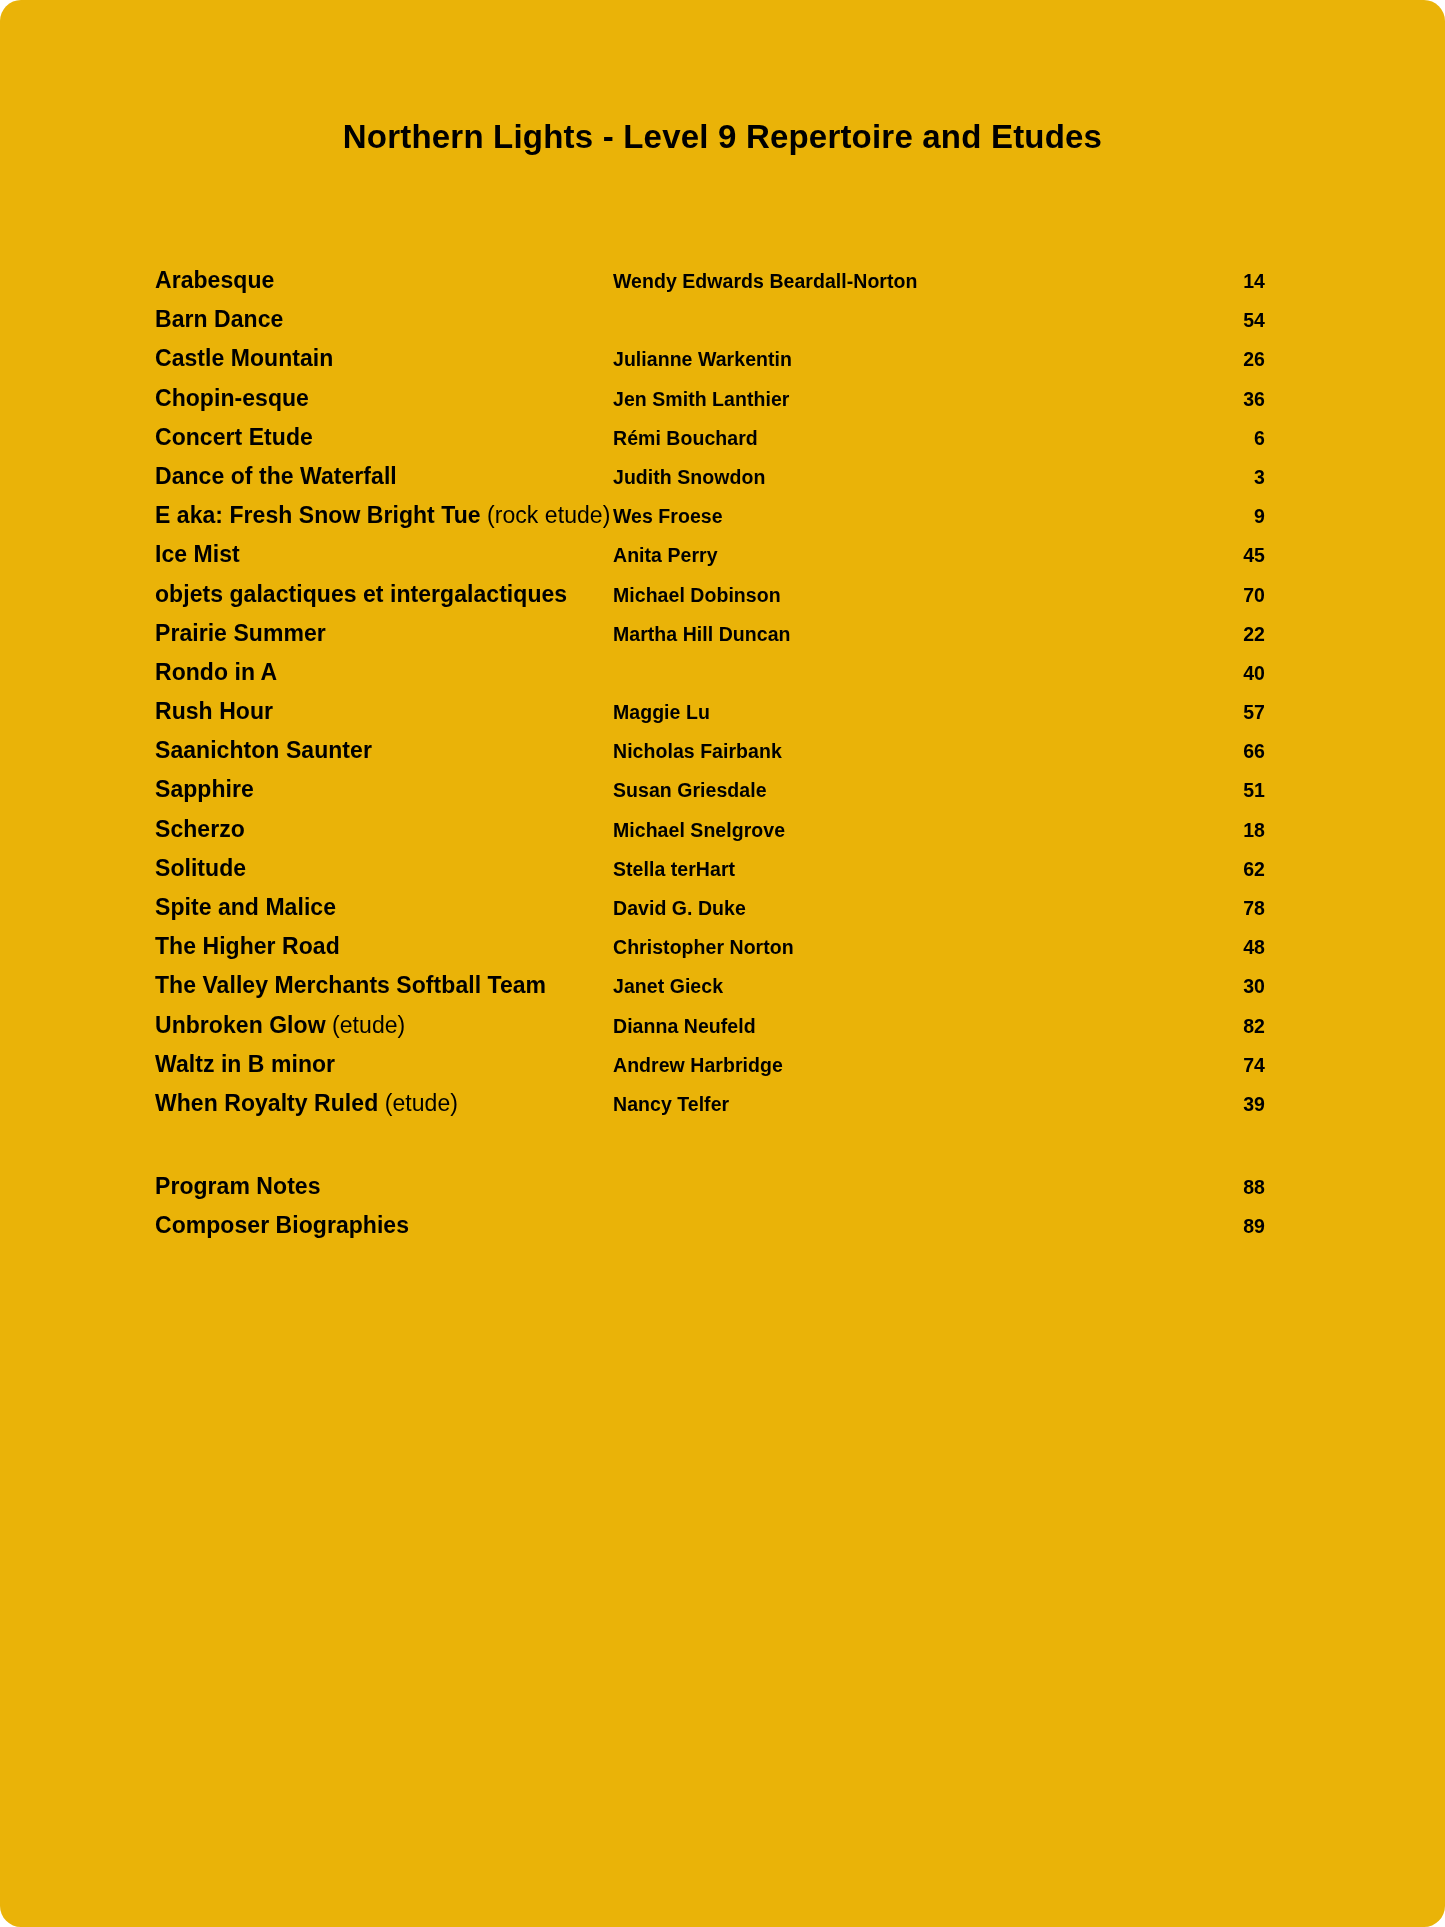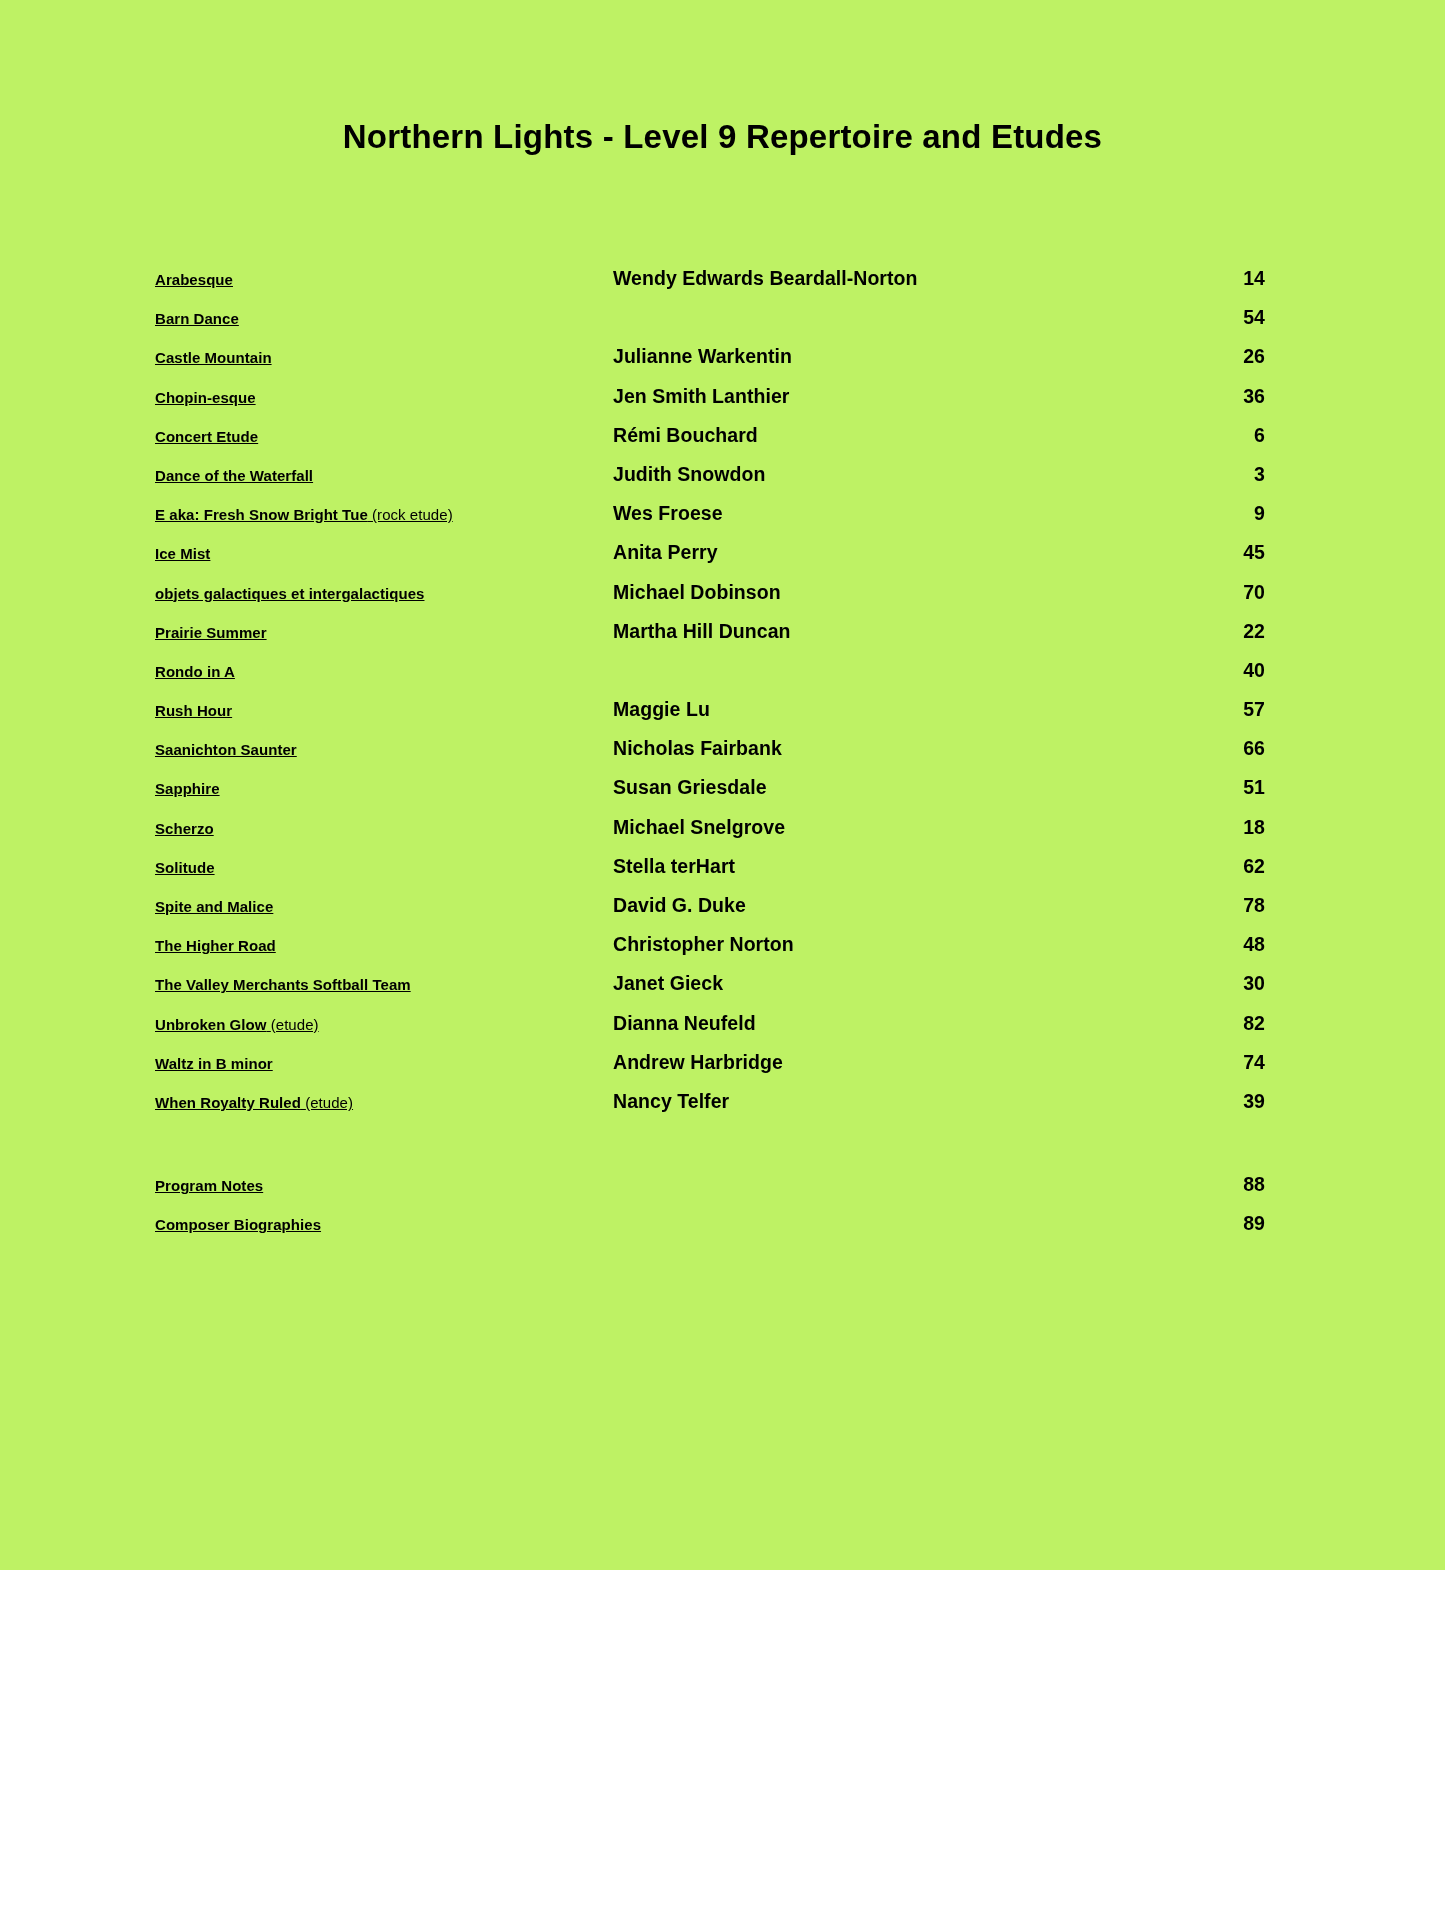--- a/index.html
+++ b/index.html
@@ -8,24 +8,25 @@
     background: #ffffff;
   }
   body {
     font-family: "Liberation Sans", sans-serif;
     color: #000000;
     -webkit-font-smoothing: antialiased;
   }
   .page {
     position: relative;
     width: 1445px;
-    height: 1570px;
-    background: #bef264;
+    height: 1927px;
+    background: #eab308;
     box-sizing: border-box;
     overflow: hidden;
+    border-radius: 21px;
   }
   .page-title {
     position: absolute;
     top: 96px;
     left: 0;
     width: 1445px;
     text-align: center;
     font-size: 33px;
     font-weight: bold;
     letter-spacing: 0.2px;
@@ -37,26 +38,25 @@
     left: 155px;
     width: 1110px;
   }
   .toc-row {
     display: flex;
     align-items: baseline;
     height: 39.2px;
   }
   .col-title {
     flex: 0 0 458px;
-    font-size: 15px;
+    font-size: 23px;
     font-weight: bold;
     white-space: nowrap;
     overflow: visible;
     letter-spacing: 0.05px;
-    text-decoration: underline;
   }
   .col-title .qualifier {
     font-weight: normal;
   }
   .col-composer {
     flex: 0 0 500px;
     font-size: 19.5px;
     font-weight: bold;
     white-space: nowrap;
     letter-spacing: 0.05px;

